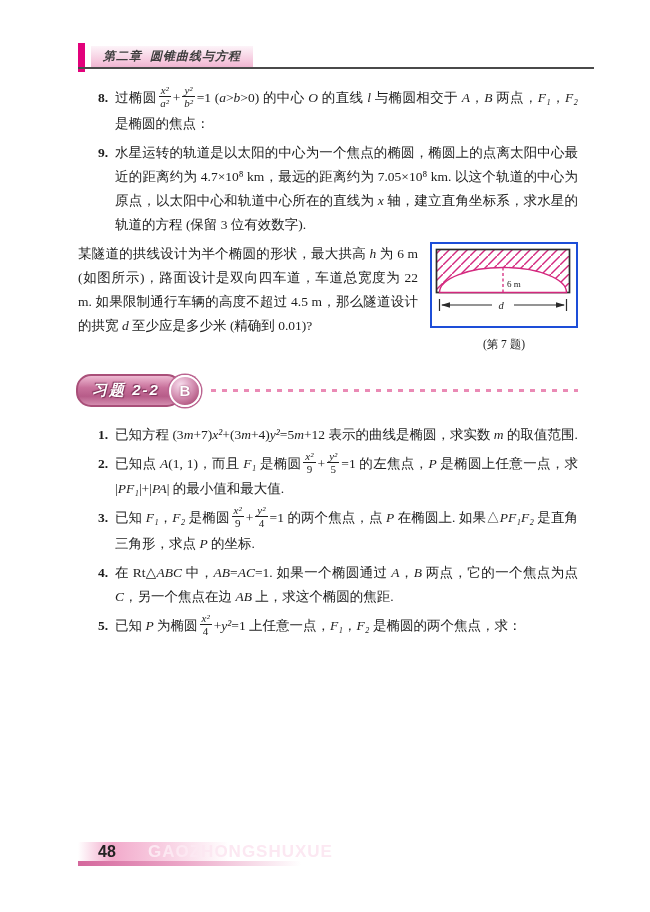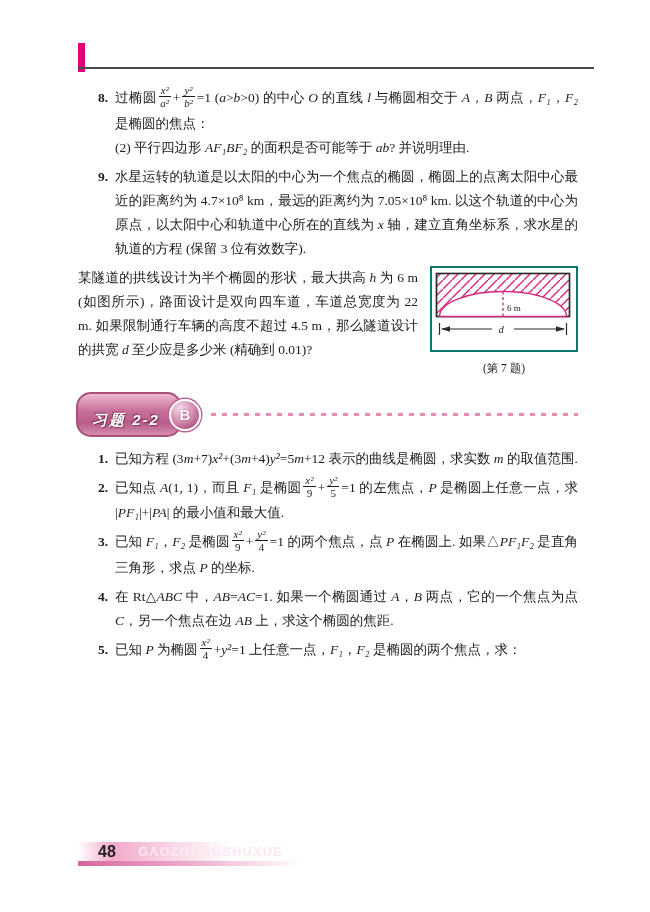--- a/index.html
+++ b/index.html
@@ -21,71 +21,73 @@
   .pbody{flex:1;text-align:justify;}
   .mi{font-style:italic;}
   .frac{display:inline-flex;flex-direction:column;align-items:center;vertical-align:middle;
         line-height:1.1;font-size:11px;margin:0 2px;transform:translateY(-2px);}
   .frac .fn{border-bottom:1px solid #1c1c1c;padding:0 2px;}
   .subrow{display:flex;}
   .subrow .subcol:first-child{flex:0 0 56%;}
 
   
   .figure-wrap{float:right;width:148px;margin:0 0 4px 12px;}
-  .figure-box{border:2px solid #0f766e;background:#fff;padding:3px 2px;}
+  .figure-box{border:2px solid #1d4ed8;background:#fff;padding:3px 2px;}
   .figure-caption{text-align:center;font-size:11.5px;margin-top:9px;line-height:14px;}
 
   
   .section-head{display:flex;align-items:center;margin:20px 0 16px -2px;height:32px;}
-  .badge-pill{position:relative;border-radius:15px;padding:14px 20px 3px 14px;
+  .badge-pill{position:relative;border-radius:15px;padding:2px 20px 3px 14px;
         background:linear-gradient(180deg,#eeb9d2 0%,#c8719b 40%,#b75c89 70%,#d38cae 100%);
         border:2px solid #a94f79;color:#fff;font-weight:bold;font-style:italic;font-size:15px;
         letter-spacing:2px;font-family:"Liberation Sans",sans-serif;white-space:nowrap;
         text-shadow:1px 1px 1px #7e3158,-1px -1px 1px #7e3158;}
   .badge-circle{width:28px;height:28px;border-radius:50%;margin-left:-13px;z-index:1;
         background:radial-gradient(circle at 35% 28%,#f8dded 0%,#d592b4 45%,#b45983 78%,#a84c76 100%);
         border:2px solid #fff;box-shadow:0 0 0 1.5px #bb6490;
         display:flex;align-items:center;justify-content:center;color:#fff;font-weight:bold;
         font-size:15px;font-family:"Liberation Sans",sans-serif;text-shadow:0 0 2px #8d3a62;}
   .section-dashes{flex:1;height:3px;margin-left:10px;
         background:repeating-linear-gradient(90deg,#ea8ab5 0,#ea8ab5 5px,transparent 5px,transparent 11px);}
 
   
   .footer{position:absolute;left:78px;top:842px;width:320px;height:28px;}
   .footer-bar{position:absolute;left:0;top:0;width:172px;height:19px;
         background:linear-gradient(90deg,#ffffff 0%,#f2aacb 20%,#f8cfe2 50%,#ffffff 88%);}
   .footer-strip{position:absolute;left:0;top:19px;width:235px;height:5px;
         background:linear-gradient(90deg,#d4679c 0%,#eca7c8 45%,rgba(255,255,255,0) 95%);}
   .footer-pagenum{position:absolute;left:20px;top:0;line-height:19px;font-weight:bold;font-size:16px;
         color:#222;font-family:"Liberation Sans",sans-serif;}
-  .footer-watermark{position:absolute;left:60px;top:1px;line-height:18px;font-size:13px;font-weight:bold;
+  .footer-watermark{position:absolute;left:70px;top:1px;line-height:18px;font-size:17px;font-weight:bold;
         color:#fce8f2;letter-spacing:1px;font-family:"Liberation Sans",sans-serif;}
 </style>
 </head>
 <body>
 
 <div class="page">
 
   <div class="chapter-header">
     <div class="chapter-bar"></div>
+    <div class="chapter-label">
+      <span>第二章</span>&nbsp;&nbsp;<span>圆锥曲线与方程</span>
+    </div>
     <div class="chapter-rule"></div>
   </div>
 
   <div class="content">
     <div>
         <div class="prob">
           <div class="pnum">8.</div>
           <div class="pbody">过椭圆<span class="frac">
               <span class="fn" style="font-style: italic;">x²</span>
               <span class="fd" style="font-style: italic;">a²</span>
             </span>+<span class="frac">
               <span class="fn" style="font-style: italic;">y²</span>
               <span class="fd" style="font-style: italic;">b²</span>
             </span>=1 (<span class="mi">a</span>&gt;<span class="mi">b</span>&gt;0) 的中心 <span class="mi">O</span> 的直线 <span class="mi">l</span> 与椭圆相交于 <span class="mi">A</span>，<span class="mi">B</span> 两点，<span class="mi">F₁</span>，<span class="mi">F₂</span> 是椭圆的焦点：<div class="subblock">
-              <div class="subline">(2) 平行四边形 <span class="mi">AF₁BF₂</span> 的面积是否可能等于 <span class="mi">ab</span>? 并说明理由.</div>
             </div></div>
         </div>
         <div class="prob">
           <div class="pnum">9.</div>
           <div class="pbody">水星运转的轨道是以太阳的中心为一个焦点的椭圆，椭圆上的点离太阳中心最近的距离约为 4.7×10⁸ km，最远的距离约为 7.05×10⁸ km. 以这个轨道的中心为原点，以太阳中心和轨道中心所在的直线为 <span class="mi">x</span> 轴，建立直角坐标系，求水星的轨道的方程 (保留 3 位有效数字).</div>
         </div>
         <div class="prob">
           <div class="pbody">
   <div class="figure-wrap">
     <div class="figure-box">

